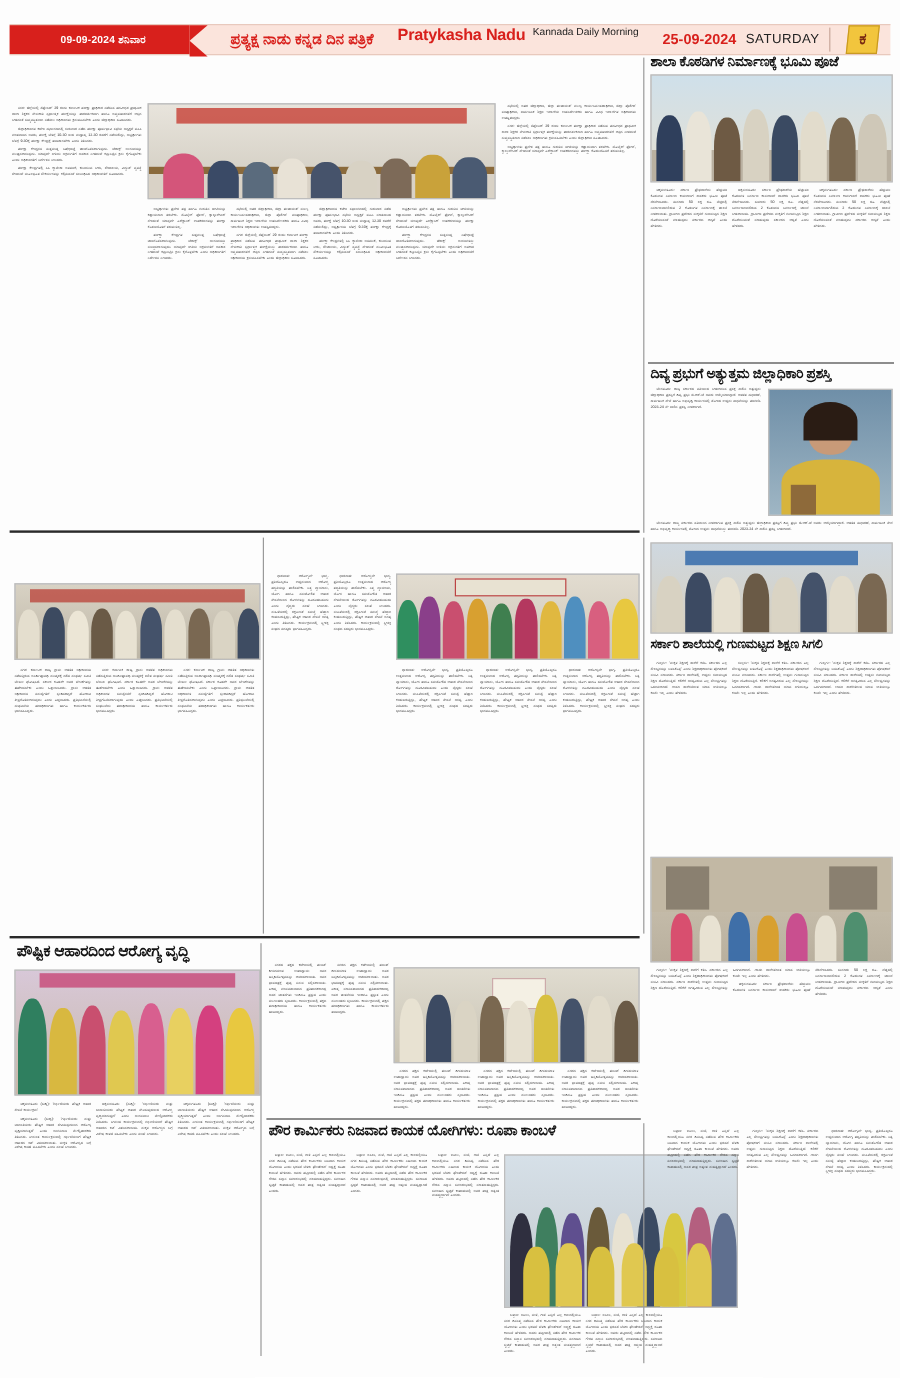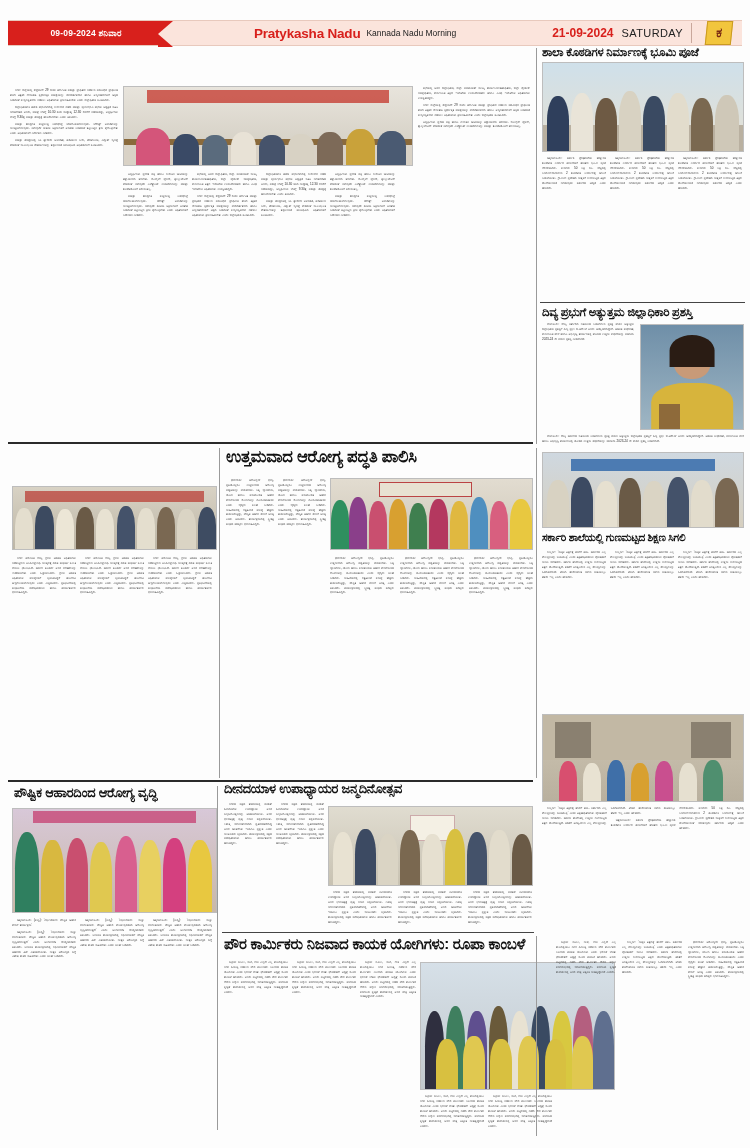--- a/index.html
+++ b/index.html
@@ -41,21 +41,21 @@
     border-bottom: 13px solid #d8201c;
     border-right: 15px solid transparent;
   }
   .mh-kn {
     flex: 0 0 auto;
     display: flex; align-items: center;
     padding-left: 34px;
     color: #d8201c;
     font-size: 12.5px; font-weight: bold;
   }
-  .mh-mid { flex: 1; display: flex; align-items: center; justify-content: center; gap: 6px; }
+  .mh-mid { flex: 1; display: flex; align-items: flex-start; justify-content: center; gap: 6px; }
   .mh-title { color: #d8201c; font-size: 13.5px; font-weight: bold; letter-spacing: -.2px; }
   .mh-sub { color: #222; font-size: 8.5px; }
   .mh-right {
     display: flex; align-items: center; gap: 8px; padding-right: 10px;
   }
   .mh-date2 { color: #d8201c; font-size: 12px; font-weight: bold; }
   .mh-day { color: #222; font-size: 11px; letter-spacing: .4px; }
   .mh-logo {
     width: 26px; height: 24px;
     background: #f2c53d;
@@ -105,26 +105,27 @@
   .h-sec2 { font-size: 13px; }
   .h-small{ font-size: 11.5px; }
 </style>
 </head>
 <body>
 
 <div class="page">
 
   <div class="masthead">
     <div class="mh-datebadge">09-09-2024 ಶನಿವಾರ</div>
+    <div class="mh-kn">ಪ್ರತ್ಯಕ್ಷ ನಾಡು ಕನ್ನಡ ದಿನ ಪತ್ರಿಕೆ</div>
     <div class="mh-mid">
       <span class="mh-title">Pratykasha Nadu</span>
-      <span class="mh-sub">Kannada Nadu Morning</span>
+      <span class="mh-sub">Kannada Daily Morning</span>
     </div>
     <div class="mh-right">
-      <span class="mh-date2">21-09-2024</span>
+      <span class="mh-date2">25-09-2024</span>
       <span class="mh-day">SATURDAY</span>
       <span class="mh-divider"></span>
       <span class="mh-logo">ಕ</span>
     </div>
   </div>
 
 
   <div class="vrule" style="left:536px;top:48px;height:396px;"></div>
 
   <div class="col-text" style="left:10px;top:88px;width:108px;height:350px;">
@@ -239,21 +240,20 @@
   </div>
   <div class="col-text" style="left:80px;top:556px;width:64px;height:222px;">
     <p>ನಗರ: ಕರ್ನಾಟಕ ರಾಜ್ಯ ಗ್ರಾಮ ಆಡಳಿತ ಅಧಿಕಾರಿಗಳು ನಡೆಸುತ್ತಿರುವ ಅನಿರ್ದಿಷ್ಟಾವಧಿ ಮುಷ್ಕರಕ್ಕೆ ದಲಿತ ಸಂಘರ್ಷ ಸಮಿತಿ ಬೆಂಬಲ ಘೋಷಿಸಿದೆ. ಸರ್ಕಾರ ಕೂಡಲೇ ಅವರ ಬೇಡಿಕೆಗಳನ್ನು ಈಡೇರಿಸಬೇಕು ಎಂದು ಒತ್ತಾಯಿಸಿದರು. ಗ್ರಾಮ ಆಡಳಿತ ಅಧಿಕಾರಿಗಳ ಸಮಸ್ಯೆಗಳಿಗೆ ಸ್ಪಂದಿಸದಿದ್ದರೆ ಹೋರಾಟ ತೀವ್ರಗೊಳಿಸಲಾಗುವುದು ಎಂದು ಎಚ್ಚರಿಸಿದರು. ಪ್ರತಿಭಟನೆಯಲ್ಲಿ ಸಂಘಟನೆಯ ಪದಾಧಿಕಾರಿಗಳು ಹಾಗೂ ಕಾರ್ಯಕರ್ತರು ಭಾಗವಹಿಸಿದ್ದರು.</p>
   </div>
   <div class="col-text" style="left:148px;top:556px;width:64px;height:222px;">
     <p>ನಗರ: ಕರ್ನಾಟಕ ರಾಜ್ಯ ಗ್ರಾಮ ಆಡಳಿತ ಅಧಿಕಾರಿಗಳು ನಡೆಸುತ್ತಿರುವ ಅನಿರ್ದಿಷ್ಟಾವಧಿ ಮುಷ್ಕರಕ್ಕೆ ದಲಿತ ಸಂಘರ್ಷ ಸಮಿತಿ ಬೆಂಬಲ ಘೋಷಿಸಿದೆ. ಸರ್ಕಾರ ಕೂಡಲೇ ಅವರ ಬೇಡಿಕೆಗಳನ್ನು ಈಡೇರಿಸಬೇಕು ಎಂದು ಒತ್ತಾಯಿಸಿದರು. ಗ್ರಾಮ ಆಡಳಿತ ಅಧಿಕಾರಿಗಳ ಸಮಸ್ಯೆಗಳಿಗೆ ಸ್ಪಂದಿಸದಿದ್ದರೆ ಹೋರಾಟ ತೀವ್ರಗೊಳಿಸಲಾಗುವುದು ಎಂದು ಎಚ್ಚರಿಸಿದರು. ಪ್ರತಿಭಟನೆಯಲ್ಲಿ ಸಂಘಟನೆಯ ಪದಾಧಿಕಾರಿಗಳು ಹಾಗೂ ಕಾರ್ಯಕರ್ತರು ಭಾಗವಹಿಸಿದ್ದರು.</p>
   </div>
 
   <div class="vrule" style="left:219px;top:448px;height:330px;"></div>
 
-  <div class="hl h-sec" style="position:absolute;left:226px;top:448px;width:308px;">ಉತ್ತಮವಾದ ಆರೋಗ್ಯ ಪದ್ಧತಿ ಪಾಲಿಸಿ</div>
 
   <div class="photo" style="left:330px;top:478px;width:203px;height:72px;">
     <div class="sky" style="background:linear-gradient(#e2dcd0,#cdc6b8);"></div>
     <div style="position:absolute;left:24%;top:4%;width:46%;height:22%;background:#e8e2d2;border:1px solid #b44;"></div>
     <div class="ppl" style="left:0%;width:9%;height:70%;background:#2f8f5f;"></div>
     <div class="ppl" style="left:9%;width:9%;height:74%;background:#8a3f8a;"></div>
     <div class="ppl" style="left:19%;width:9%;height:68%;background:#c94f6f;"></div>
     <div class="ppl" style="left:29%;width:9%;height:72%;background:#d8a030;"></div>
     <div class="ppl" style="left:39%;width:9%;height:66%;background:#3f7f4f;"></div>
     <div class="ppl" style="left:49%;width:9%;height:72%;background:#b4385f;"></div>
@@ -348,21 +348,20 @@
   </div>
   <div class="col-text" style="left:80px;top:918px;width:64px;height:212px;">
     <p>ಚಿಕ್ಕಮಗಳೂರು (ಸುದ್ದಿ): 'ಗರ್ಭಿಣಿಯರು ಮತ್ತು ಬಾಣಂತಿಯರು ಪೌಷ್ಟಿಕ ಆಹಾರ ಸೇವಿಸುವುದರಿಂದ ಆರೋಗ್ಯ ವೃದ್ಧಿಯಾಗುತ್ತದೆ' ಎಂದು ಅಂಗನವಾಡಿ ಮೇಲ್ವಿಚಾರಕರು ತಿಳಿಸಿದರು. ಸೀಮಂತ ಕಾರ್ಯಕ್ರಮದಲ್ಲಿ ಗರ್ಭಿಣಿಯರಿಗೆ ಪೌಷ್ಟಿಕ ಆಹಾರದ ಕಿಟ್ ವಿತರಿಸಲಾಯಿತು. ಮಕ್ಕಳ ಆರೋಗ್ಯದ ಬಗ್ಗೆ ವಿಶೇಷ ಕಾಳಜಿ ವಹಿಸಬೇಕು ಎಂದು ಸಲಹೆ ನೀಡಿದರು.</p>
   </div>
   <div class="col-text" style="left:148px;top:918px;width:64px;height:212px;">
     <p>ಚಿಕ್ಕಮಗಳೂರು (ಸುದ್ದಿ): 'ಗರ್ಭಿಣಿಯರು ಮತ್ತು ಬಾಣಂತಿಯರು ಪೌಷ್ಟಿಕ ಆಹಾರ ಸೇವಿಸುವುದರಿಂದ ಆರೋಗ್ಯ ವೃದ್ಧಿಯಾಗುತ್ತದೆ' ಎಂದು ಅಂಗನವಾಡಿ ಮೇಲ್ವಿಚಾರಕರು ತಿಳಿಸಿದರು. ಸೀಮಂತ ಕಾರ್ಯಕ್ರಮದಲ್ಲಿ ಗರ್ಭಿಣಿಯರಿಗೆ ಪೌಷ್ಟಿಕ ಆಹಾರದ ಕಿಟ್ ವಿತರಿಸಲಾಯಿತು. ಮಕ್ಕಳ ಆರೋಗ್ಯದ ಬಗ್ಗೆ ವಿಶೇಷ ಕಾಳಜಿ ವಹಿಸಬೇಕು ಎಂದು ಸಲಹೆ ನೀಡಿದರು.</p>
   </div>
 
   <div class="vrule" style="left:217px;top:786px;height:344px;"></div>
 
-  <div class="hl h-sec2" style="position:absolute;left:224px;top:782px;width:310px;">ದೀನದಯಾಳ ಉಪಾಧ್ಯಾಯರ ಜನ್ಮದಿನೋತ್ಸವ</div>
 
   <div class="photo" style="left:328px;top:806px;width:205px;height:80px;">
     <div class="sky" style="background:linear-gradient(#e0dcd0,#c8c2b2);"></div>
     <div style="position:absolute;left:40%;top:10%;width:22%;height:34%;background:#f4f0e4;border:1px solid #caa;"></div>
     <div class="ppl" style="left:2%;width:10%;height:68%;background:#e8e2d2;"></div>
     <div class="ppl" style="left:13%;width:10%;height:72%;background:#3c4a62;"></div>
     <div class="ppl" style="left:24%;width:10%;height:66%;background:#dad4c4;"></div>
     <div class="ppl" style="left:35%;width:10%;height:70%;background:#7a6850;"></div>
     <div class="ppl" style="left:46%;width:10%;height:66%;background:#e6e0d0;"></div>
     <div class="ppl" style="left:57%;width:10%;height:72%;background:#d8c040;"></div>
@@ -382,21 +381,21 @@
   </div>
   <div class="col-text" style="left:398px;top:890px;width:64px;height:42px;">
     <p>ನಗರದ ಪಕ್ಷದ ಕಚೇರಿಯಲ್ಲಿ ಪಂಡಿತ್ ದೀನದಯಾಳ ಉಪಾಧ್ಯಾಯ ಅವರ ಜನ್ಮದಿನೋತ್ಸವವನ್ನು ಆಚರಿಸಲಾಯಿತು. ಅವರ ಭಾವಚಿತ್ರಕ್ಕೆ ಪುಷ್ಪ ನಮನ ಸಲ್ಲಿಸಲಾಯಿತು. ಏಕಾತ್ಮ ಮಾನವತಾವಾದದ ಪ್ರತಿಪಾದಕರಾಗಿದ್ದ ಅವರ ಚಿಂತನೆಗಳು ಇಂದಿಗೂ ಪ್ರಸ್ತುತ ಎಂದು ಮುಖಂಡರು ಸ್ಮರಿಸಿದರು. ಕಾರ್ಯಕ್ರಮದಲ್ಲಿ ಪಕ್ಷದ ಪದಾಧಿಕಾರಿಗಳು ಹಾಗೂ ಕಾರ್ಯಕರ್ತರು ಹಾಜರಿದ್ದರು.</p>
   </div>
   <div class="col-text" style="left:468px;top:890px;width:64px;height:42px;">
     <p>ನಗರದ ಪಕ್ಷದ ಕಚೇರಿಯಲ್ಲಿ ಪಂಡಿತ್ ದೀನದಯಾಳ ಉಪಾಧ್ಯಾಯ ಅವರ ಜನ್ಮದಿನೋತ್ಸವವನ್ನು ಆಚರಿಸಲಾಯಿತು. ಅವರ ಭಾವಚಿತ್ರಕ್ಕೆ ಪುಷ್ಪ ನಮನ ಸಲ್ಲಿಸಲಾಯಿತು. ಏಕಾತ್ಮ ಮಾನವತಾವಾದದ ಪ್ರತಿಪಾದಕರಾಗಿದ್ದ ಅವರ ಚಿಂತನೆಗಳು ಇಂದಿಗೂ ಪ್ರಸ್ತುತ ಎಂದು ಮುಖಂಡರು ಸ್ಮರಿಸಿದರು. ಕಾರ್ಯಕ್ರಮದಲ್ಲಿ ಪಕ್ಷದ ಪದಾಧಿಕಾರಿಗಳು ಹಾಗೂ ಕಾರ್ಯಕರ್ತರು ಹಾಜರಿದ್ದರು.</p>
   </div>
 
   <div class="hrule-thin" style="left:222px;top:932px;width:312px;"></div>
 
-  <div class="hl h-sec" style="position:absolute;left:224px;top:936px;width:520px;font-size:15px;">ಪೌರ ಕಾರ್ಮಿಕರು ನಿಜವಾದ ಕಾಯಕ ಯೋಗಿಗಳು: ರೂಪಾ ಕಾಂಬಳೆ</div>
+  <div class="hl h-sec" style="position:absolute;left:224px;top:936px;width:520px;font-size:12px;">ಪೌರ ಕಾರ್ಮಿಕರು ನಿಜವಾದ ಕಾಯಕ ಯೋಗಿಗಳು: ರೂಪಾ ಕಾಂಬಳೆ</div>
 
   <div class="photo" style="left:420px;top:962px;width:195px;height:128px;">
     <div class="sky" style="background:linear-gradient(#d6e0e8,#c2c8cc);"></div>
     <div class="ppl" style="left:2%;width:10%;height:62%;background:#2f2f3f;"></div>
     <div class="ppl" style="left:13%;width:10%;height:66%;background:#3f7f5f;"></div>
     <div class="ppl" style="left:24%;width:10%;height:62%;background:#5f4f8f;"></div>
     <div class="ppl" style="left:35%;width:10%;height:66%;background:#6a5a3a;"></div>
     <div class="ppl" style="left:46%;width:10%;height:62%;background:#e8e2d2;"></div>
     <div class="ppl" style="left:57%;width:10%;height:66%;background:#3a4a62;"></div>
     <div class="ppl" style="left:68%;width:10%;height:62%;background:#d8c840;"></div>

